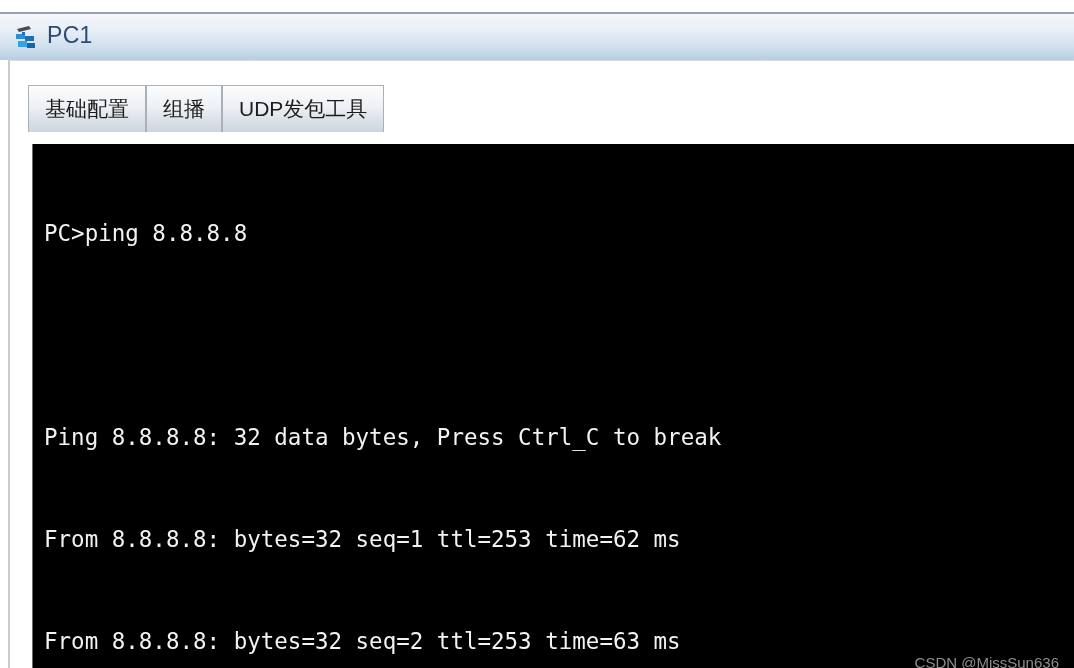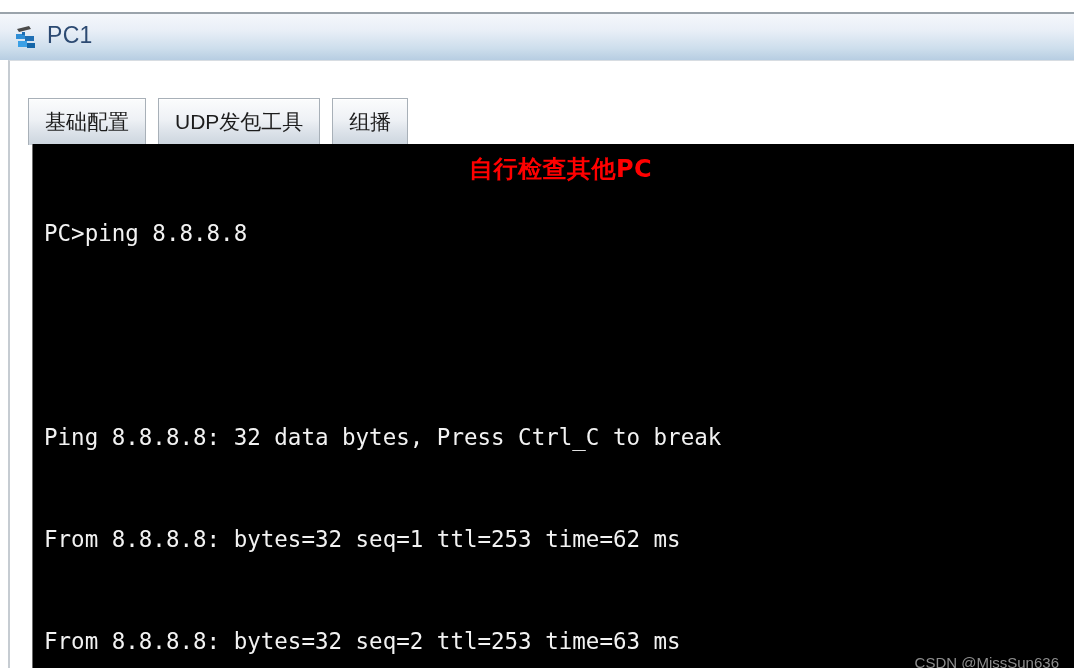--- a/index.html
+++ b/index.html
@@ -63,25 +63,25 @@
     background: #ffffff;
     border-left: 2px solid #c6ccd2;
     border-top: 1px solid #d8dde2;
     box-sizing: border-box;
   }
 
   
   .tabstrip {
     position: absolute;
     left: 18px;
-    top: 36px;
+    top: 23px;
     height: 48px;
     display: flex;
     align-items: flex-end;
-    gap: 12px;
+    gap: 0;
     text-align: center;
   }
   .tab {
     height: 47px;
     min-width: 76px;
     padding: 0 16px;
     box-sizing: border-box;
     display: flex;
     align-items: center;
     justify-content: center;
@@ -167,25 +167,25 @@
     </span>
     <span class="title-text">PC1</span>
   </div>
 
   <div class="panel">
 
     <div class="tabstrip">
       <div class="tab">
         <span>基础配置</span>
       </div>
+      <div class="tab">
+        <span>组播</span>
+      </div>
       <div class="tab wide">
         <span>UDP发包工具</span>
-      </div>
-      <div class="tab">
-        <span>组播</span>
       </div>
     </div>
 
     <div class="terminal">
       <div class="term-inner">
         <div class="term-line">PC&gt;ping 8.8.8.8</div>
         <div class="term-line blank"></div>
         <div class="term-line">Ping 8.8.8.8: 32 data bytes, Press Ctrl_C to break</div>
         <div class="term-line">From 8.8.8.8: bytes=32 seq=1 ttl=253 time=62 ms</div>
         <div class="term-line">From 8.8.8.8: bytes=32 seq=2 ttl=253 time=63 ms</div>
@@ -196,17 +196,16 @@
         
         
         
         
         
       </div>
     </div>
 
   </div>
 
-  <div class="note">自行检查其他PC</div>
 
   <div class="watermark">CSDN @MissSun636</div>
 
 </div>
 
 </body></html>

